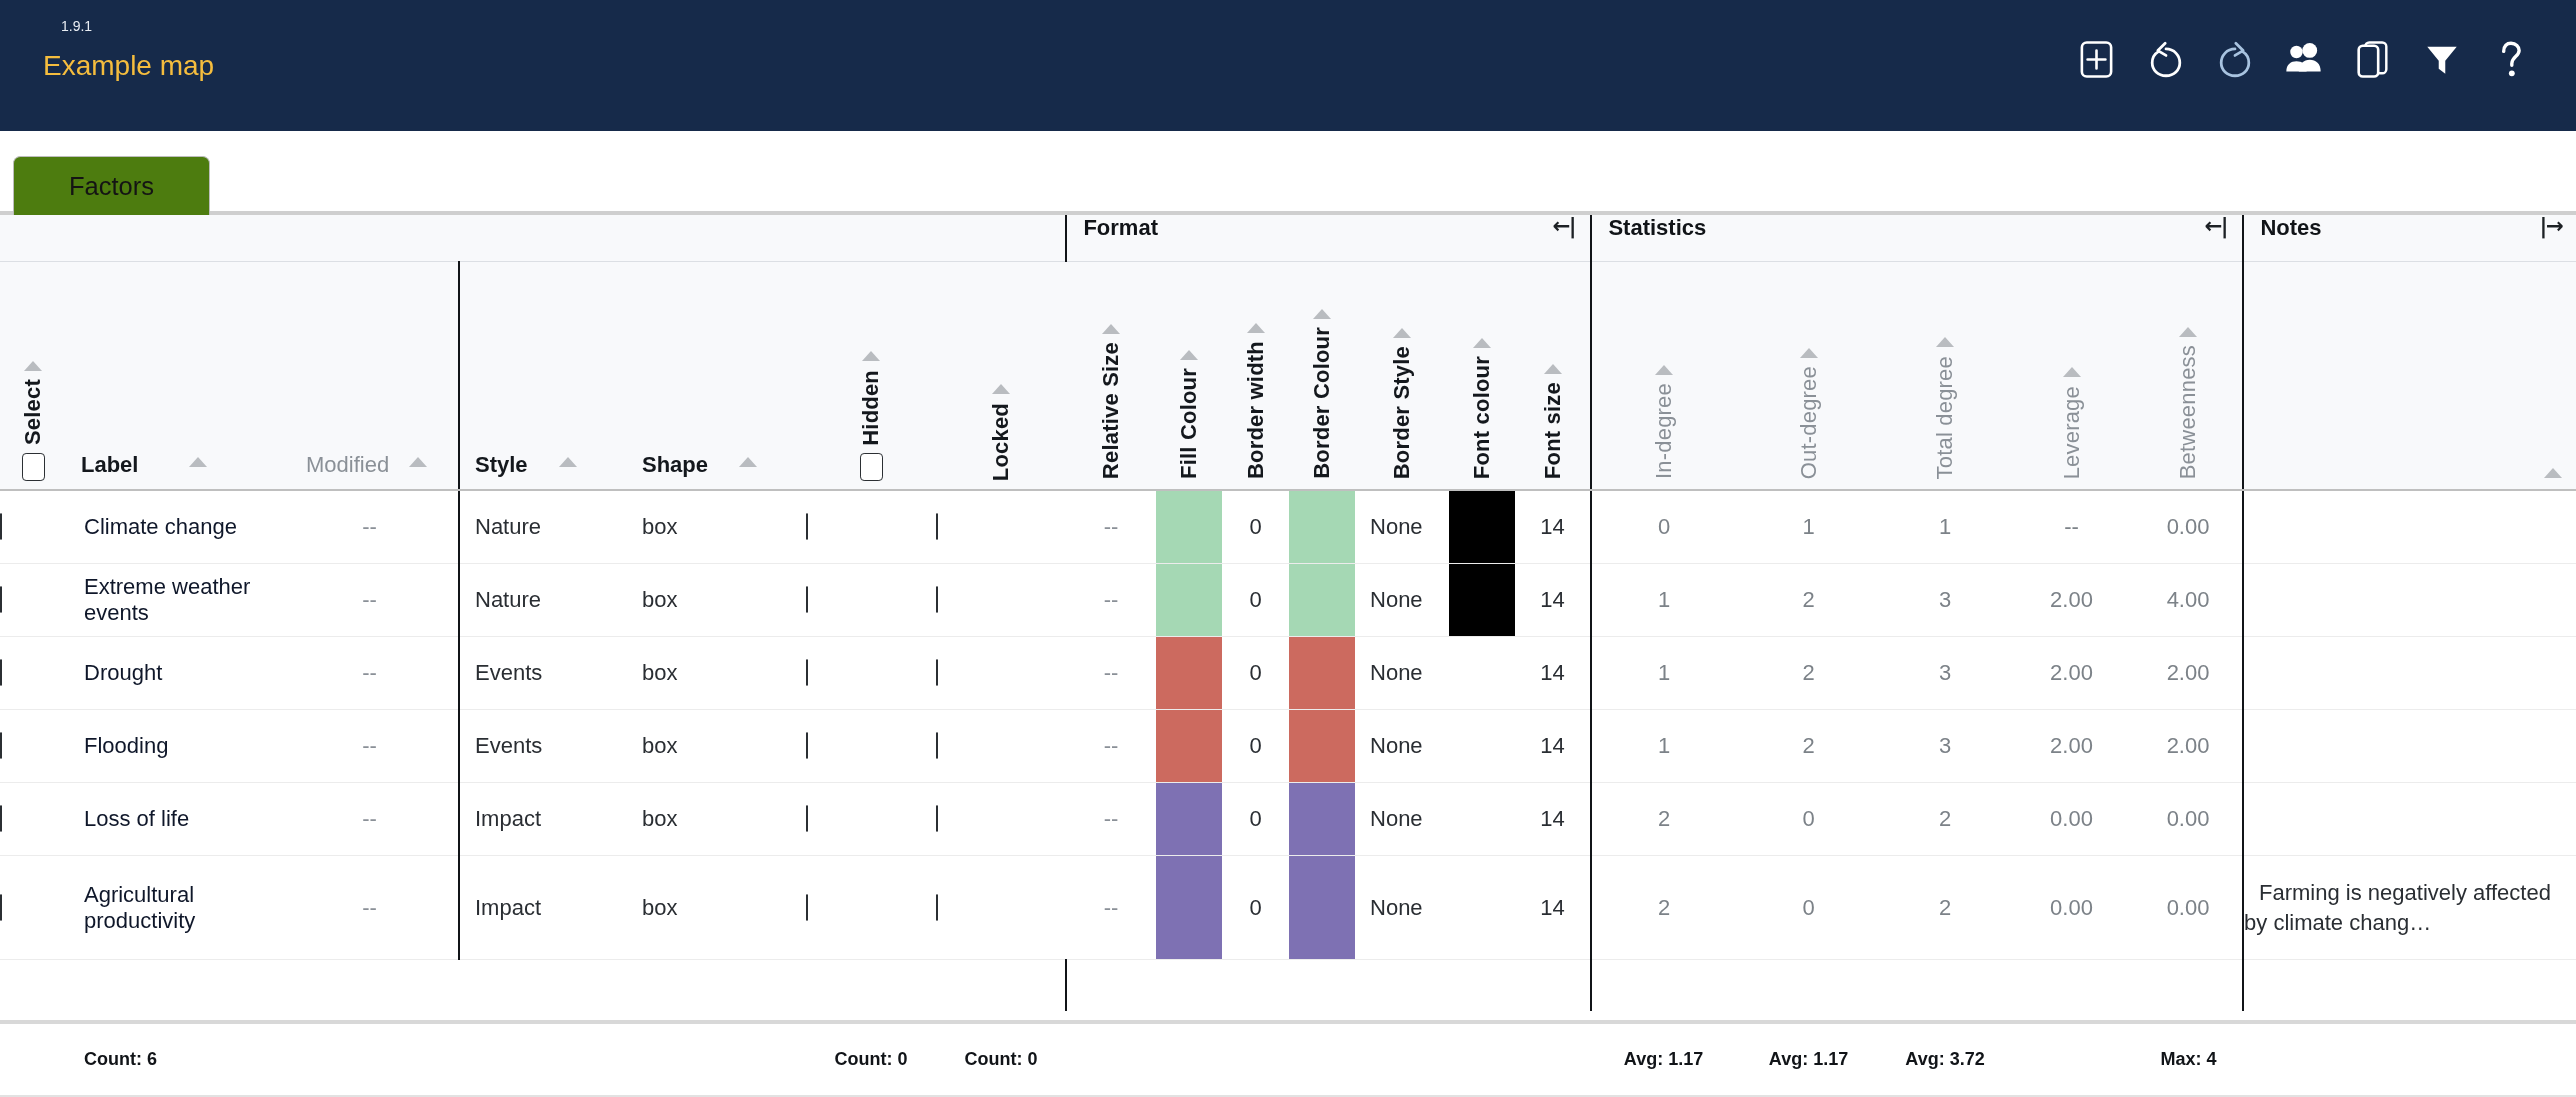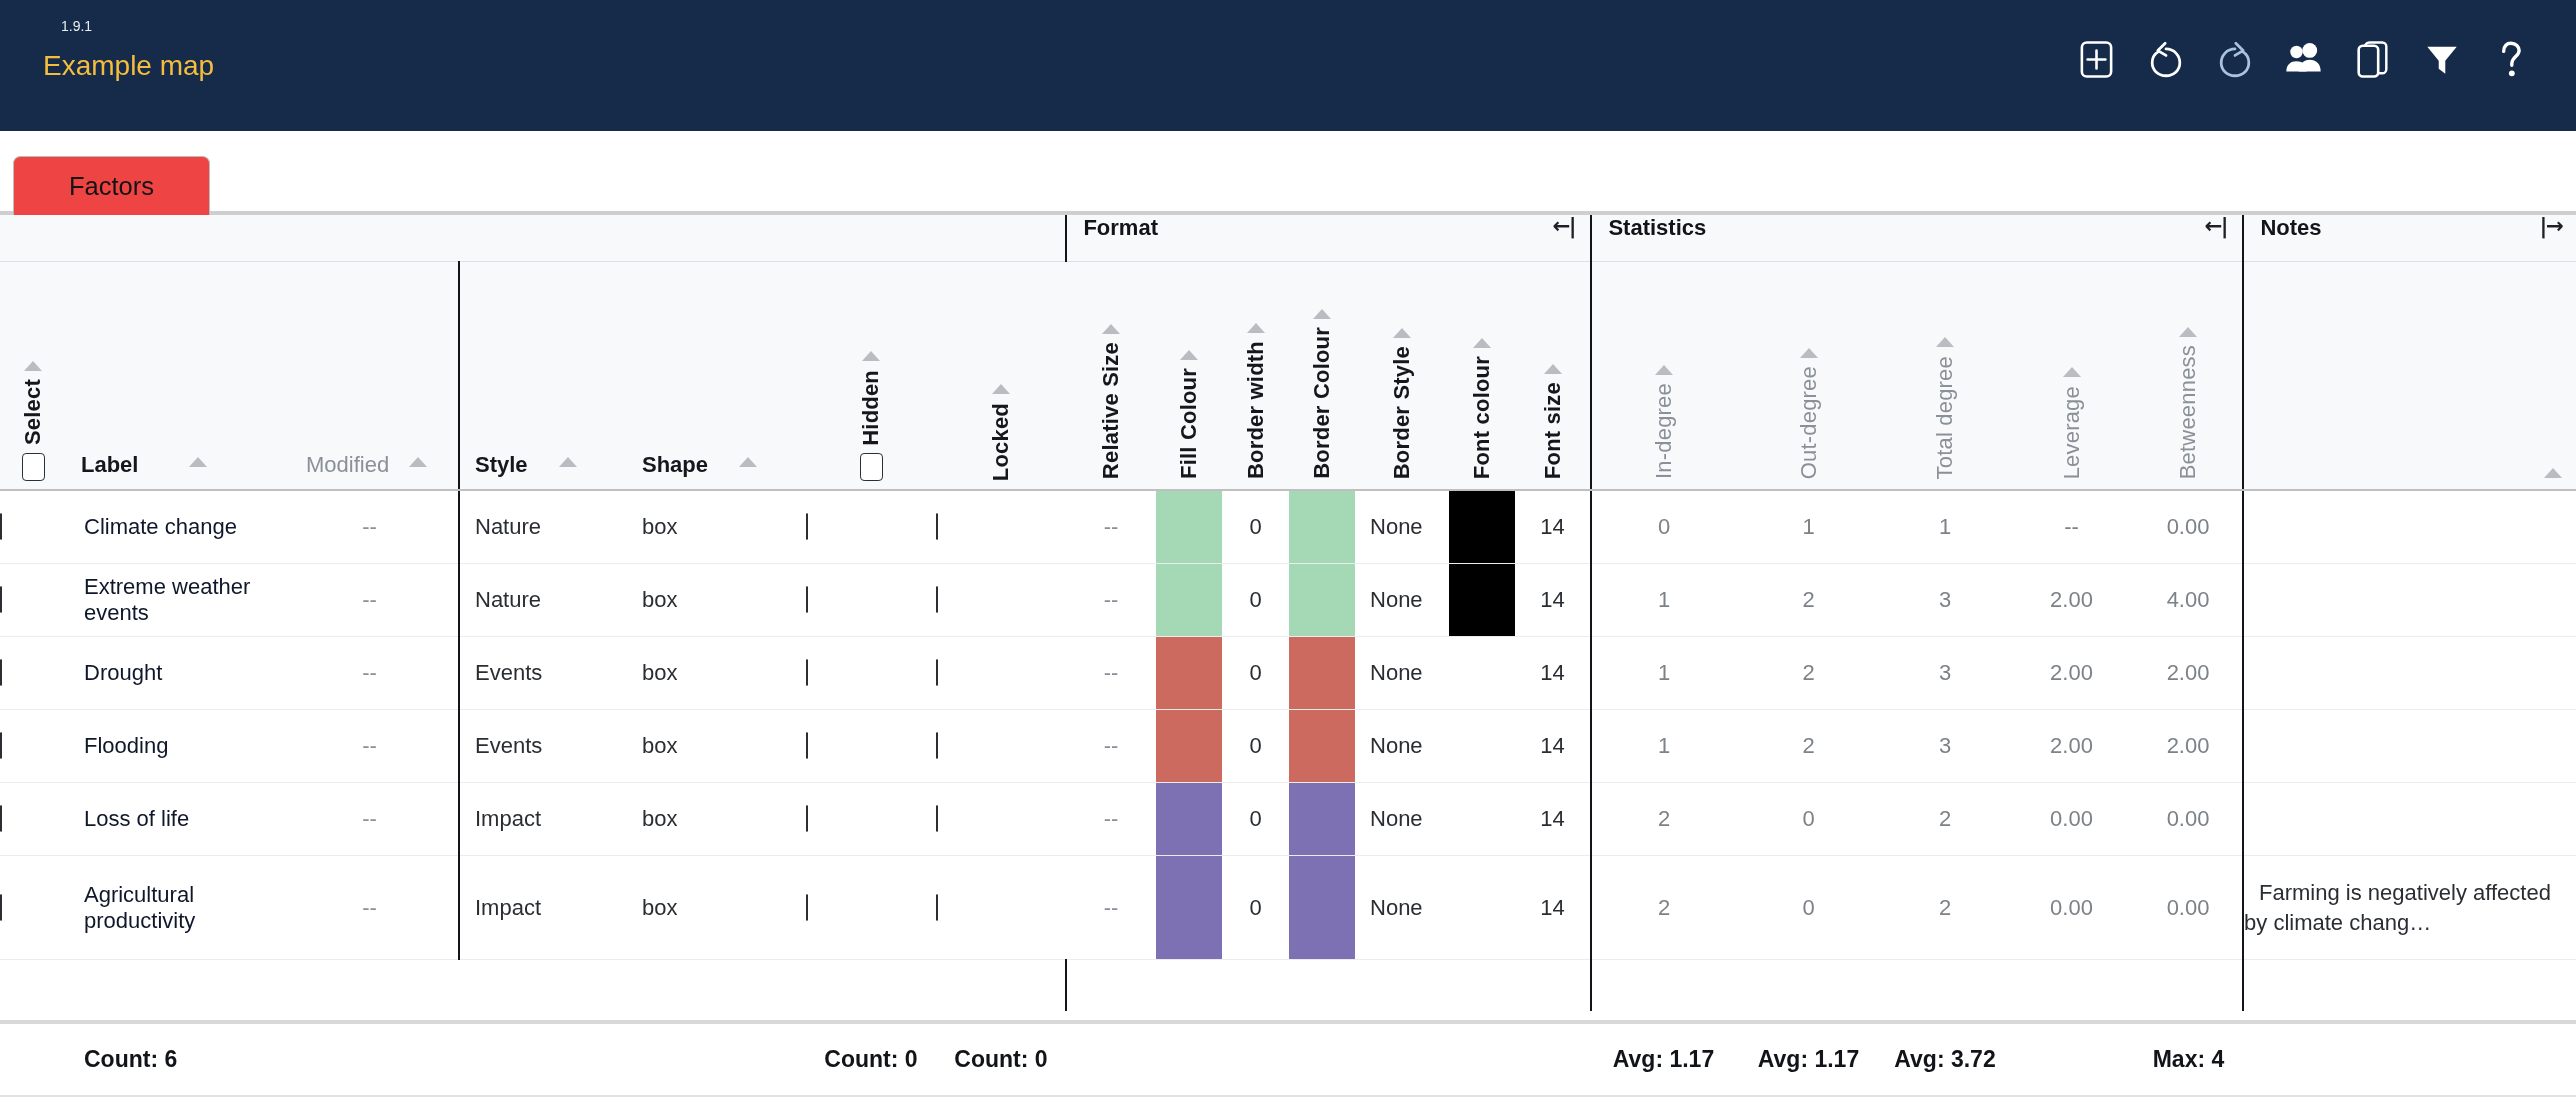--- a/index.html
+++ b/index.html
@@ -51,21 +51,21 @@
   }
   .tab {
     height: 59px; min-width: 197px;
     display: flex; align-items: center; justify-content: center;
     font-size: 25.5px; color: #141414;
     border: 0.8px solid #c4c4c4; border-bottom: none;
     border-radius: 7.4px 7.4px 0 0;
     background: #efefef;
     cursor: pointer; position: relative; top: 4.1px;
   }
-  .tab.active { background: #ef4444; border-color: #bdbdbd; margin-top: 32px; }
+  .tab.active { background: #4d7c0f; border-color: #bdbdbd; margin-top: 32px; }
 
   
   .table-wrap {
     position: absolute; left: 0; top: 215px;
     width: 2576px; height: 883px;
     background: #ffffff;
   }
   table.grid {
     width: 2576px;
     border-collapse: collapse;
@@ -167,21 +167,21 @@
 
   
   .footer {
     position: absolute; left: 0; bottom: 0;
     width: 2576px; height: 77px;
     background: #ffffff;
     border-top: 4.1px solid #d8d8d8;
     border-bottom: 2.5px solid #e2e2e2;
   }
   .footer table { width: 2576px; table-layout: fixed; border-collapse: collapse; }
-  .footer td { font-size: 23px; font-weight: bold; color: #111418; height: 71px; }
+  .footer td { font-size: 18px; font-weight: bold; color: #111418; height: 71px; }
   .foot-l { padding-left: 18px; }
   .foot-c { text-align: center; padding: 0 5px; margin-top: 36px; }
 </style>
 </head>
 <body>
 
 <div class="app-header">
   <div class="brand">
     <div class="brand-row">
       <span class="app-version">1.9.1</span>

